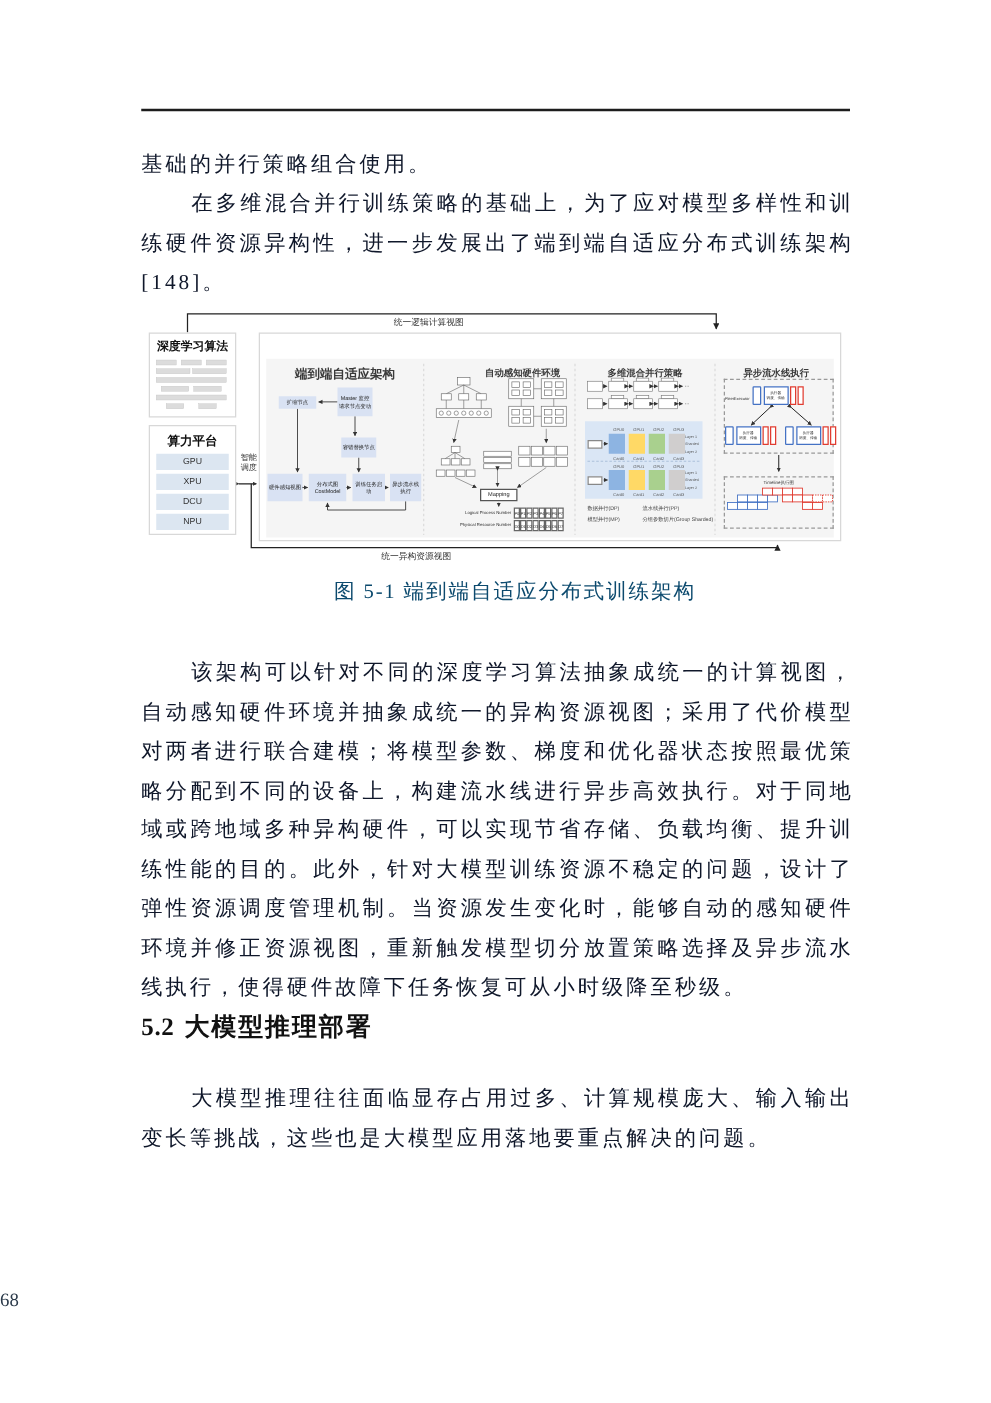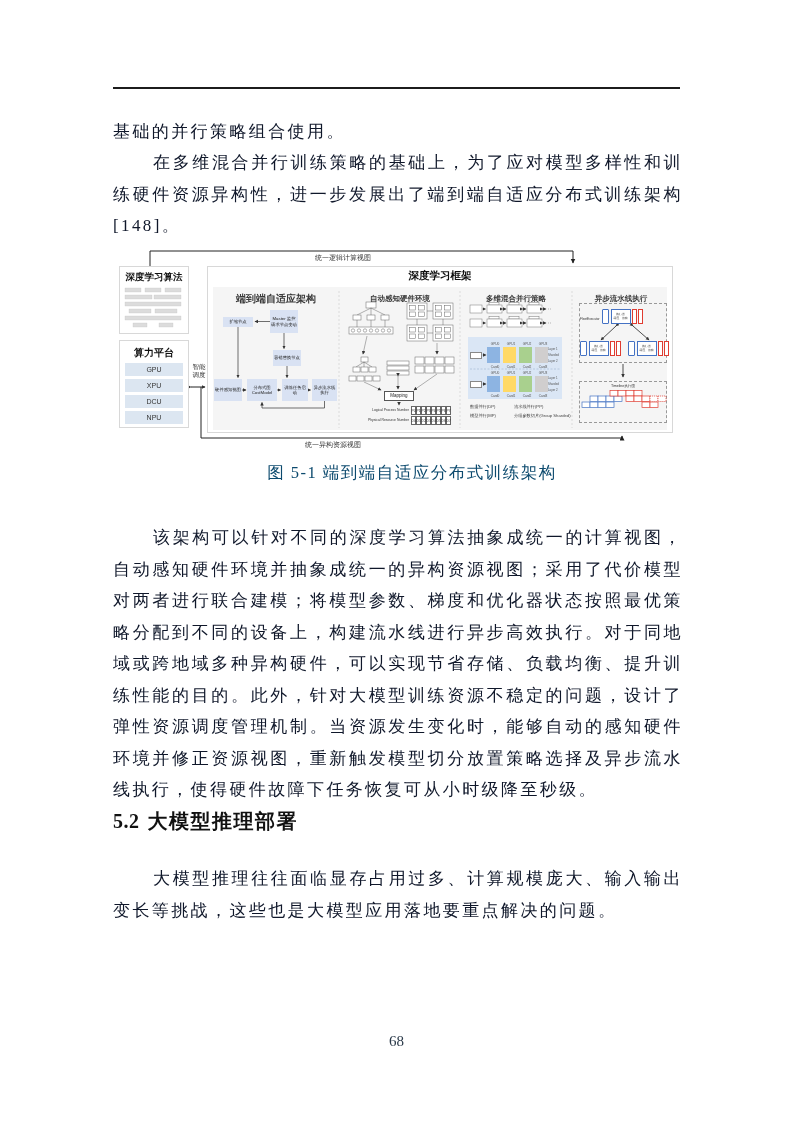--- a/index.html
+++ b/index.html
@@ -20,21 +20,21 @@
   #p2 { top:130px; }
   #p3 { top:505px; }
   #p4 { top:846px; }
   .caption {
     left:127px; top:462px; width:570px; text-align:center;
     font-size:16.5px; letter-spacing:1.5px; color:#0c4a6e;
   }
   .heading { left:113px; top:808px; font-size:20px; }
   .heading .num { font-weight:700; letter-spacing:0.5px; }
   .heading .ttl { font-family:Liberation Sans, sans-serif; font-weight:700; letter-spacing:1.5px; margin-left:8px; }
-  .pagenum { top:1033px; left:0; width:100%; text-align:center; font-size:15px; color:#2b3a4a; }
+  .pagenum { top:1033px; left:0; width:100%; text-align:left; font-size:15px; color:#2b3a4a; }
 
   
   .figure { left:113px; top:245px; width:570px; height:213px;
             font-family:"Liberation Sans", sans-serif; }
   .figure * { box-sizing:border-box; }
   .outline { border:1px solid #d8d8d8; background:#fff; }
   #algo-box { left:6px; top:21px; width:70px; height:68px; }
   #platform-box { left:6px; top:95px; width:70px; height:88px; }
   .boxtitle { font-weight:700; text-align:center; color:#111; }
   #algo-title { font-size:9.5px; margin-top:4px; }
@@ -48,21 +48,21 @@
                      font-weight:700; font-size:10.5px; color:#111; }
   #inner-gray { left:100px; top:42px; width:454px; height:143px; background:#f5f5f5; }
   #blue-block { left:355px; top:92px; width:94px; height:62px; background:#dae6f5; }
   .dashedbox { border:1px dashed #999; background:transparent; }
   #async-top { left:466px; top:58px; width:88px; height:60px; }
   #async-bottom { left:466px; top:136px; width:88px; height:42px; }
   #fig-lines { left:0; top:0; }
 
   .ptitle { font-weight:700; color:#3a3a3a; text-align:center; }
   #t-adaptive { left:100px; top:47px; width:126px; font-size:10px; }
-  #t-hardware { left:230px; top:49px; width:114px; font-size:7.5px; }
+  #t-hardware { left:248px; top:49px; width:114px; font-size:7.5px; }
   #t-parallel { left:349px; top:49px; width:108px; font-size:7.5px; }
   #t-async    { left:461px; top:49px; width:94px; font-size:7.5px; }
 
   .node { background:#d9e2f3; color:#222; font-size:4.3px; line-height:1.25;
           text-align:center; display:flex; align-items:center; justify-content:center;
           padding:1px; }
   #n-scale  { left:110px; top:72px;  width:30px; height:10px; }
   #n-master { left:157px; top:65px;  width:28px; height:23px; }
   #n-fault  { left:160px; top:105px; width:28px; height:16px; }
   #n-hw     { left:101px; top:134px; width:28px; height:22px; }
@@ -311,21 +311,20 @@
             <rect x="32" y="22" width="22" height="4"></rect>
           <rect x="2" y="29" width="56" height="4"></rect>
           <rect x="10" y="36" width="14" height="4"></rect>
             <rect x="36" y="36" width="14" height="4"></rect>
         </g>
       </svg>
     </div>
 
     <div class="abs" id="scheduler">智能调度</div>
 
-    <div class="abs" id="framework-title">深度学习框架</div>
     <div class="abs ptitle" id="t-adaptive">端到端自适应架构</div>
     <div class="abs ptitle" id="t-hardware">自动感知硬件环境</div>
     <div class="abs ptitle" id="t-parallel">多维混合并行策略</div>
     <div class="abs ptitle" id="t-async">异步流水线执行</div>
 
     <div class="abs node" id="n-scale">扩缩节点</div>
     <div class="abs node" id="n-master">Master 监控请求节点变动</div>
     <div class="abs node" id="n-fault">容错替换节点</div>
     <div class="abs node" id="n-hw">硬件感知视图</div>
     <div class="abs node" id="n-cost">分布式图CostModel</div>

